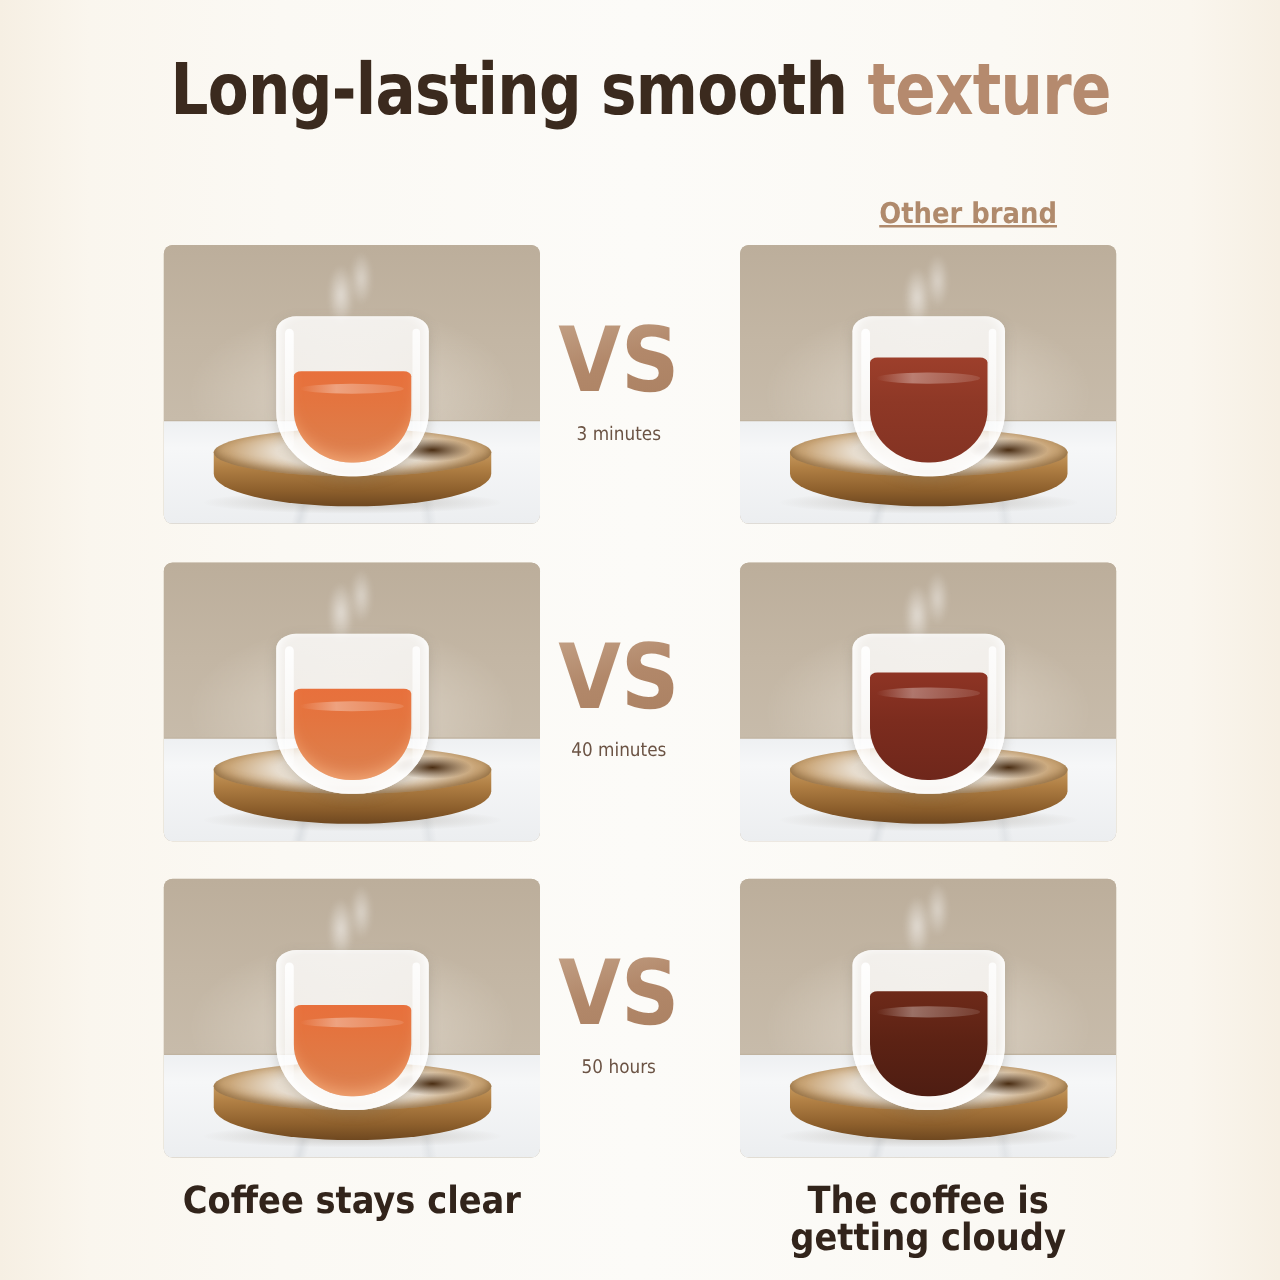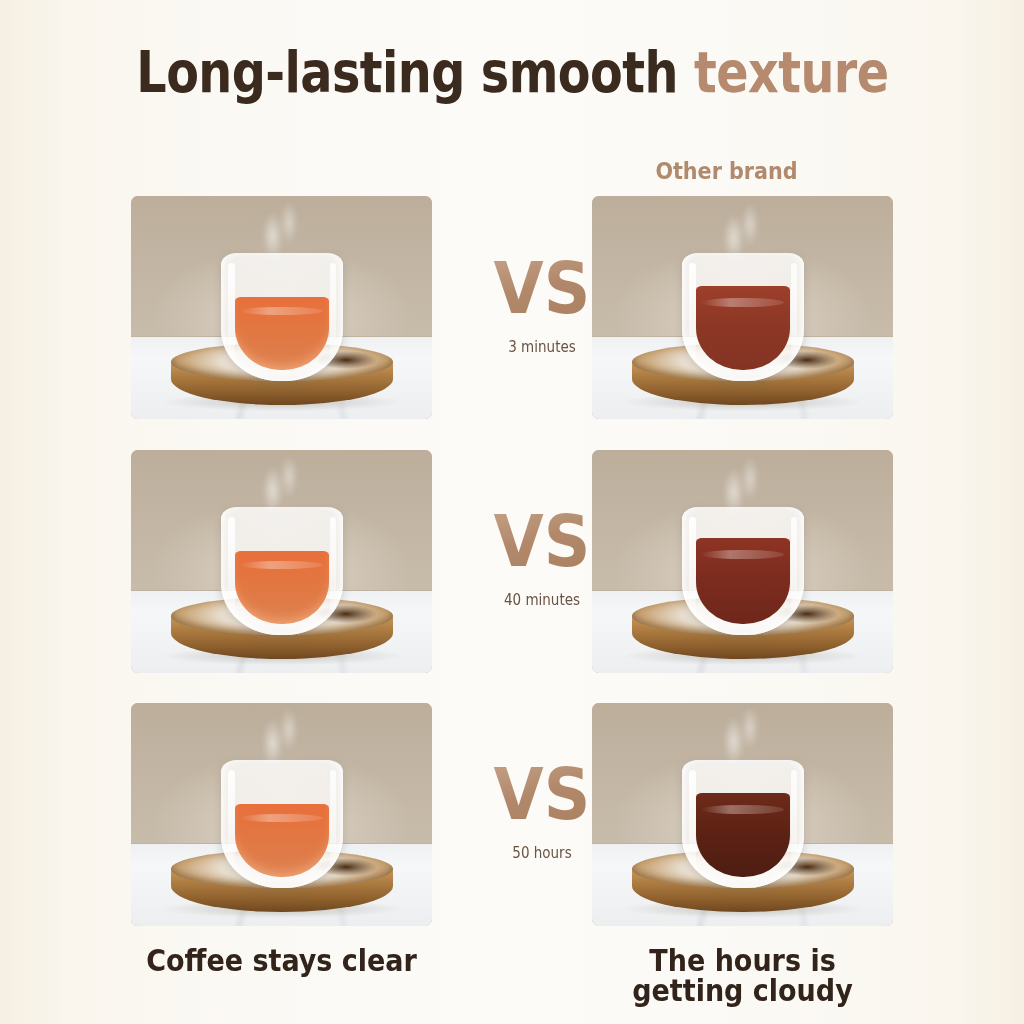--- a/index.html
+++ b/index.html
@@ -47,21 +47,21 @@
   .col-head {
     position:absolute;
     top:160px;
     font-size:23px;
     font-weight:bold;
     font-family:"DejaVu Sans Condensed","Liberation Sans", sans-serif;
     text-align:center;
     line-height:1;
   }
   .col-head.left  { left:131px; width:301px; color:#2e2018; }
-  .col-head.right { left:576px; width:301px; color:#b08a6c; }
+  .col-head.right { left:624px; width:301px; color:#b08a6c;text-decoration:underline; }
 
   
   .card {
     position:absolute;
     width:301px; height:223px;
     border-radius:7px;
     overflow:hidden;
     background:#c0b3a0;
   }
   .card.c-left  { left:131px; }
@@ -195,21 +195,21 @@
     width:58px; height:60px;
     background:
       radial-gradient(ellipse 26% 58% at 34% 60%, rgba(255,255,255,.55) 0%, rgba(255,255,255,0) 70%),
       radial-gradient(ellipse 22% 50% at 62% 38%, rgba(255,255,255,.45) 0%, rgba(255,255,255,0) 72%);
     filter:blur(2px);
   }
 
   
   .vs-block {
     position:absolute;
-    left:456px; width:172px;
+    left:409px; width:172px;
     text-align:center;
   }
   .vs-block.v1 { top:252px; }
   .vs-block.v2 { top:505px; }
   .vs-block.v3 { top:758px; }
 
   .vs-word {
     font-size:72px;
     font-weight:bold;
     line-height:1;
@@ -378,15 +378,15 @@
       </div>
     </div>
   </div>
 
   <div class="vs-block v3">
     <div class="vs-word">VS</div>
     <div class="vs-time">50 hours</div>
   </div>
 
   <div class="caption left">Coffee stays clear</div>
-  <div class="caption right">The hours is getting cloudy</div>
+  <div class="caption right">The coffee is getting cloudy</div>
 
 </div>
 
 </body></html>

